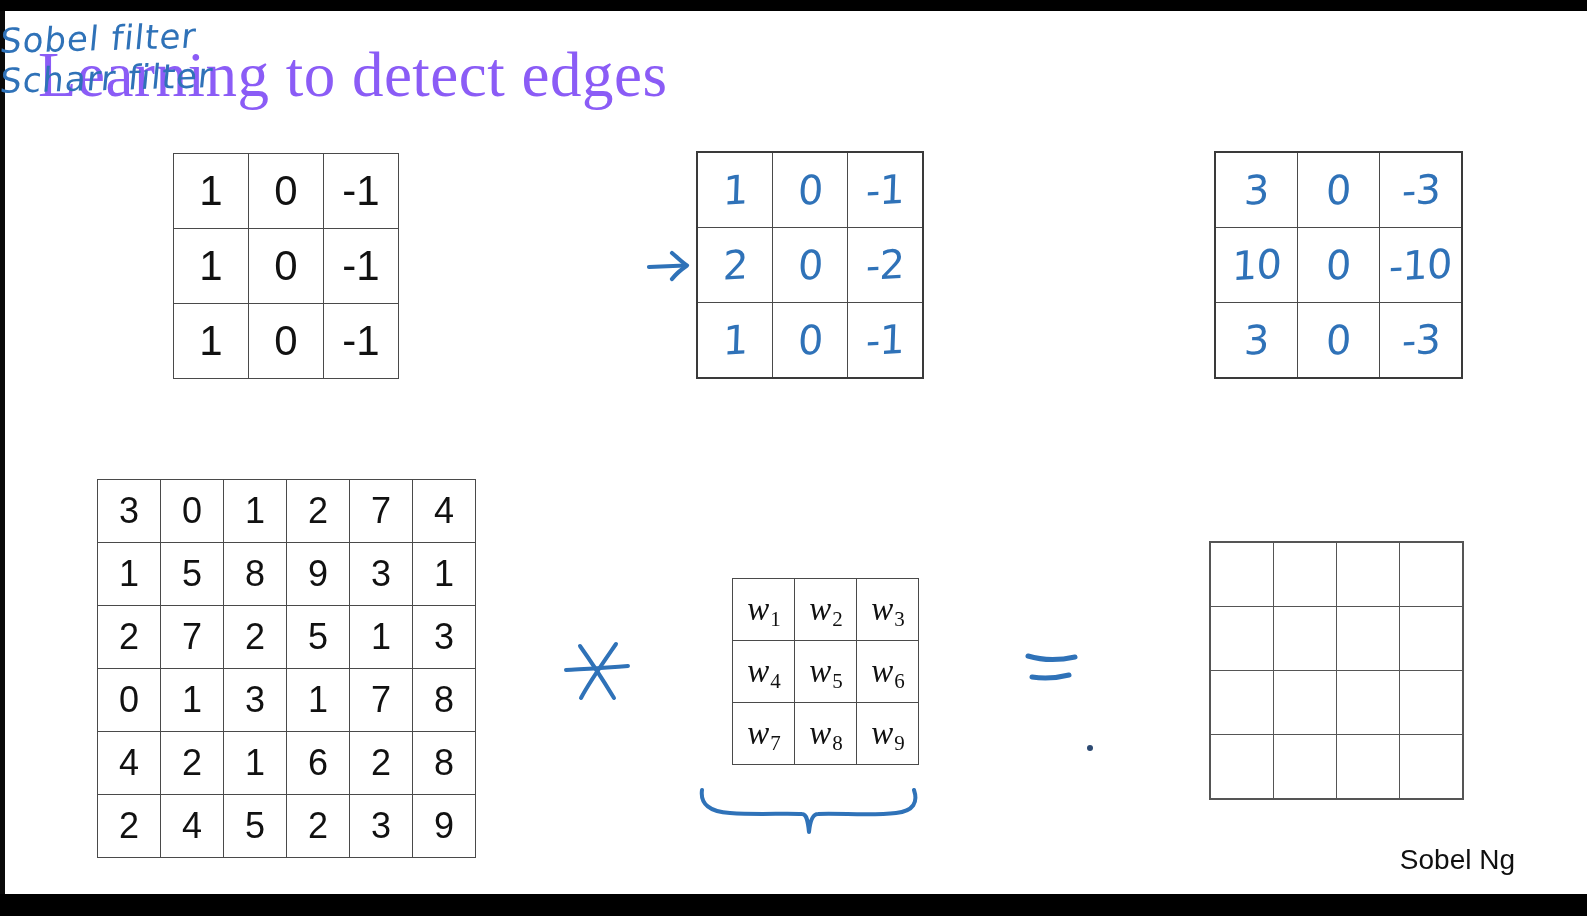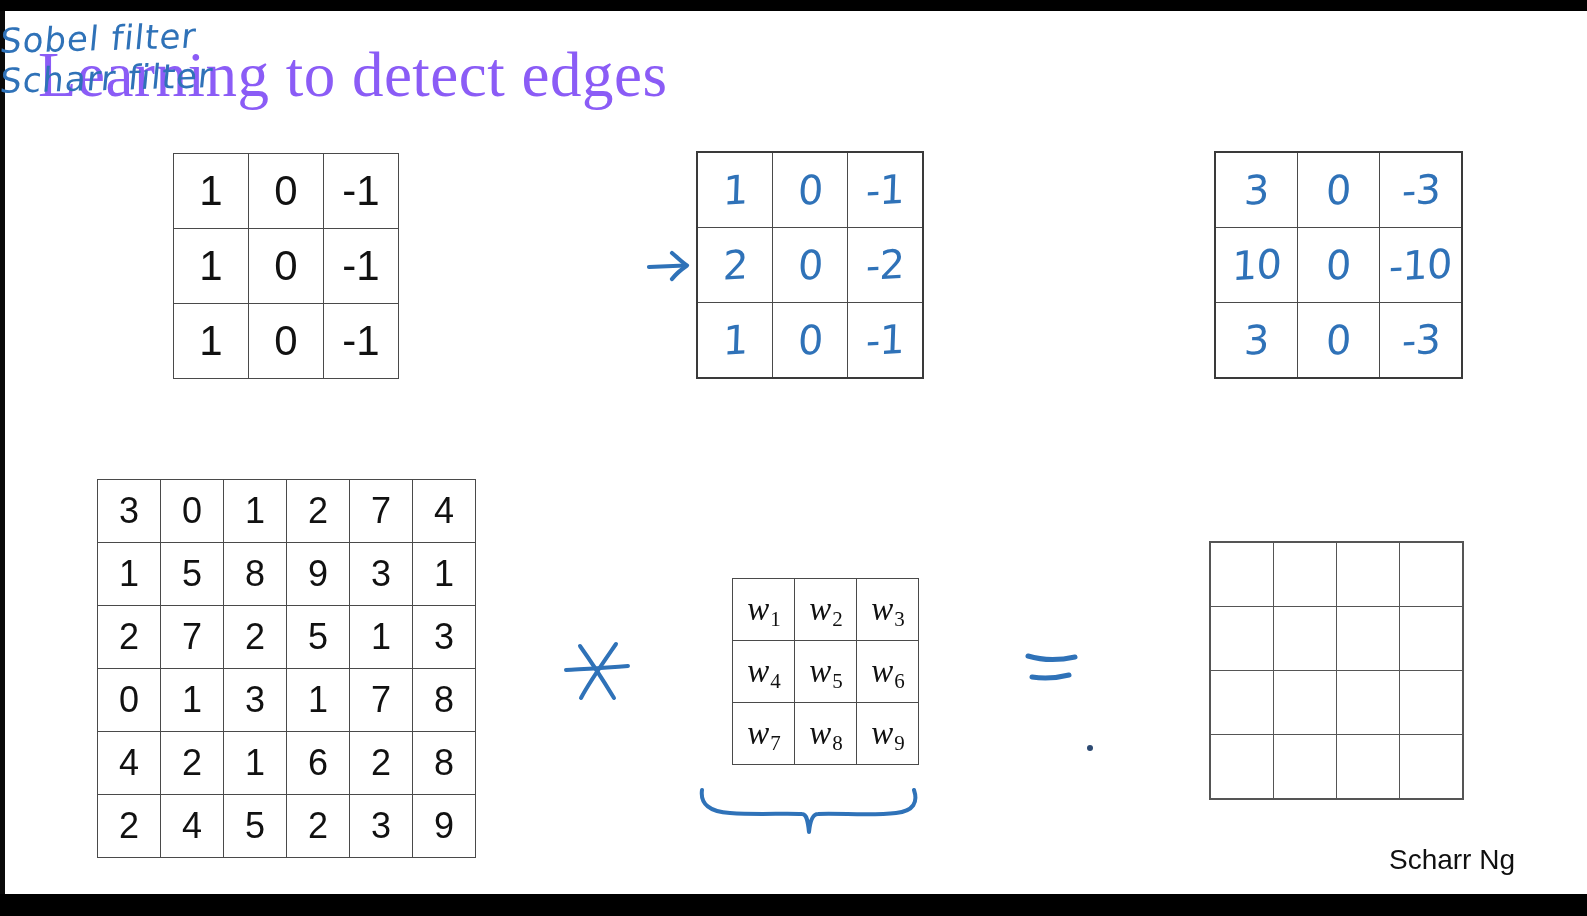--- a/index.html
+++ b/index.html
@@ -361,15 +361,15 @@
       </tr>
       <tr>
         <td></td>
         <td></td>
         <td></td>
         <td></td>
       </tr>
     </tbody>
   </table>
 
-  <div class="signature">Scharr Ng</div>
+  <div class="signature">Sobel Ng</div>
 
 </div>
 
 </body></html>

